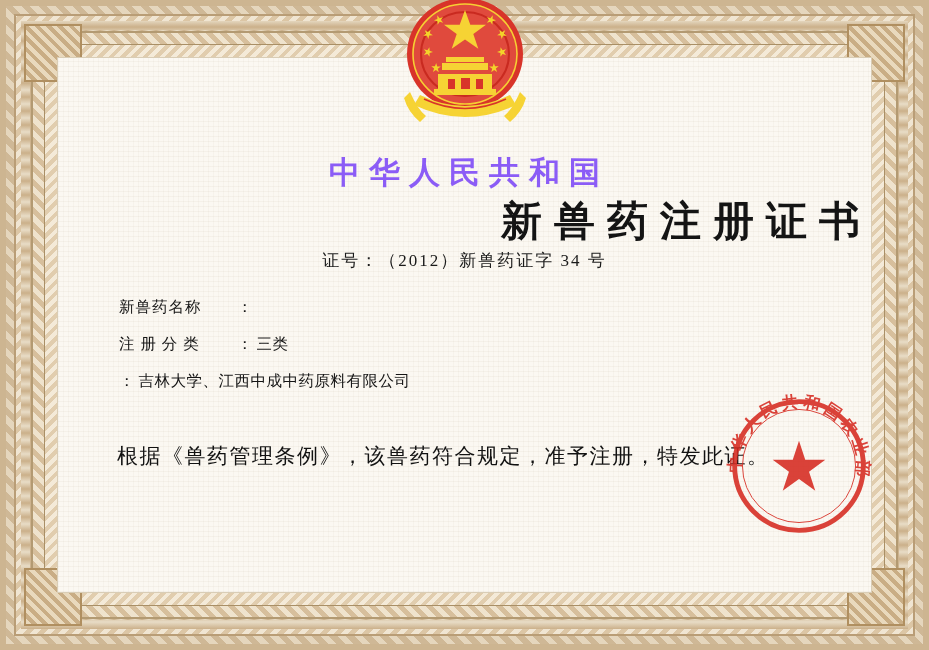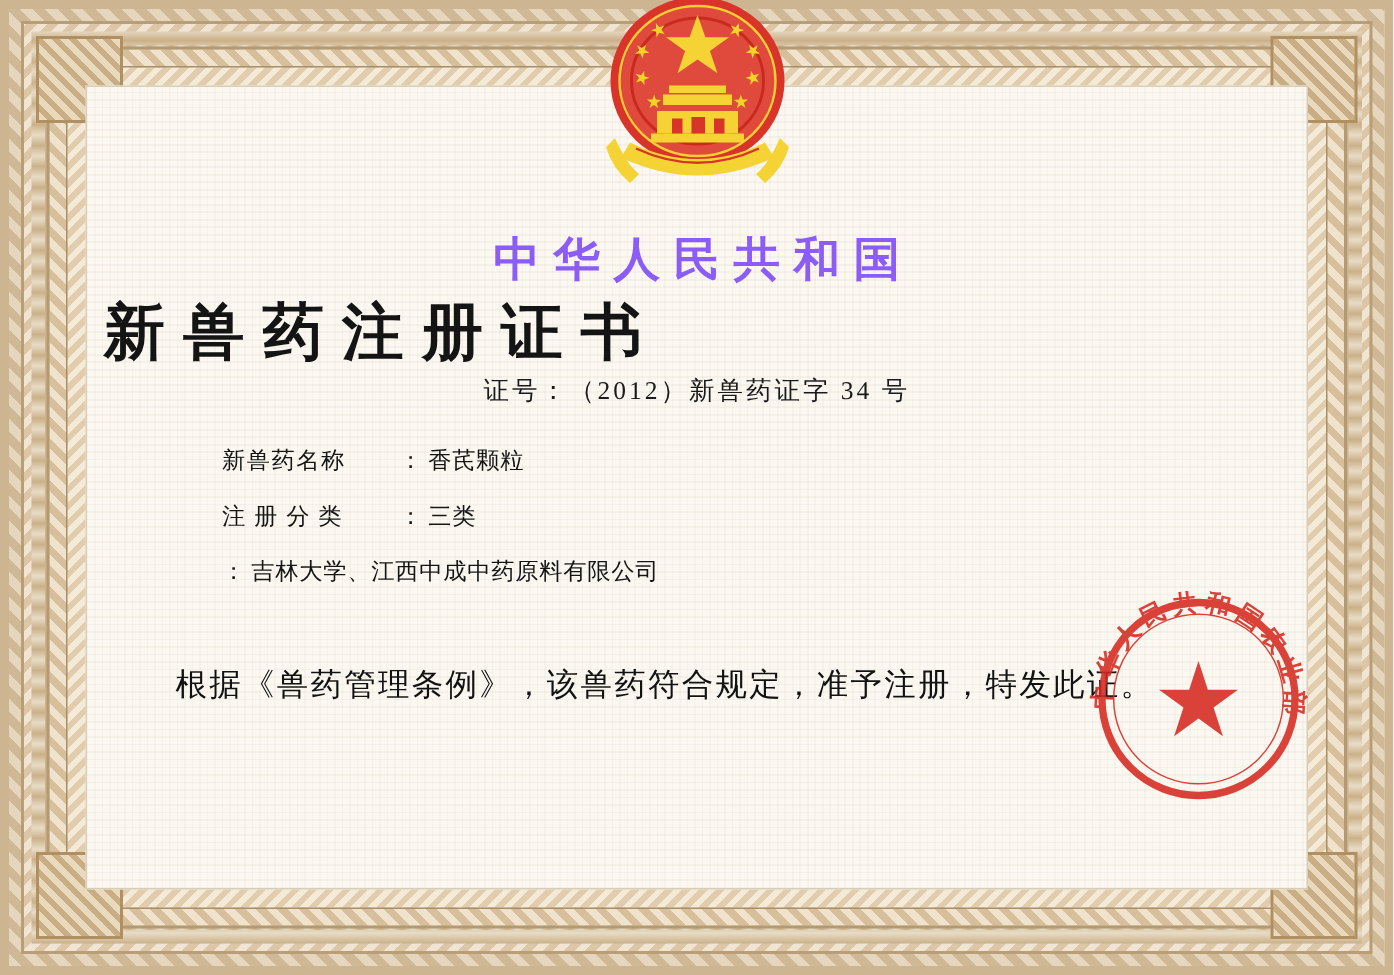--- a/index.html
+++ b/index.html
@@ -134,21 +134,21 @@
     font-size: 31px;
     letter-spacing: 9px;
     color: #8b5cf6;
     font-weight: bold;
     text-indent: 9px;
   }
   .title-main {
     position: absolute;
     top: 137px;
     width: 100%;
-    text-align: left;
+    text-align: right;
     font-size: 41px;
     letter-spacing: 12px;
     color: #141414;
     font-weight: bold;
     text-indent: 12px;
   }
   .cert-no {
     position: absolute;
     top: 192px;
     width: 100%;
@@ -163,21 +163,20 @@
     top: 240px;
     left: 62px;
     right: 40px;
   }
   .field-row {
     display: flex;
     align-items: flex-start;
     margin-bottom: 16px;
     font-size: 15.5px;
     color: #151515;
-    margin-left: 29px;
   }
   .field-label {
     width: 118px;
     flex: 0 0 118px;
     letter-spacing: 1px;
   }
   .field-colon {
     flex: 0 0 auto;
     padding-right: 4px;
   }
@@ -293,21 +292,20 @@
 
     <div class="title-nation">中华人民共和国</div>
     <div class="title-main">新兽药注册证书</div>
     <div class="cert-no">证号：（2012）新兽药证字 34 号</div>
 
     <div class="fields">
 
       <div class="field-row">
         <span class="field-label">新兽药名称</span>
         <span class="field-colon">：</span>
-        <span class="field-value">香芪颗粒</span>
       </div>
 
       <div class="field-row">
         <span class="field-label">注 册 分 类</span>
         <span class="field-colon">：</span>
         <span class="field-value">三类</span>
       </div>
 
       <div class="field-row">
         <span class="field-colon">：</span>

